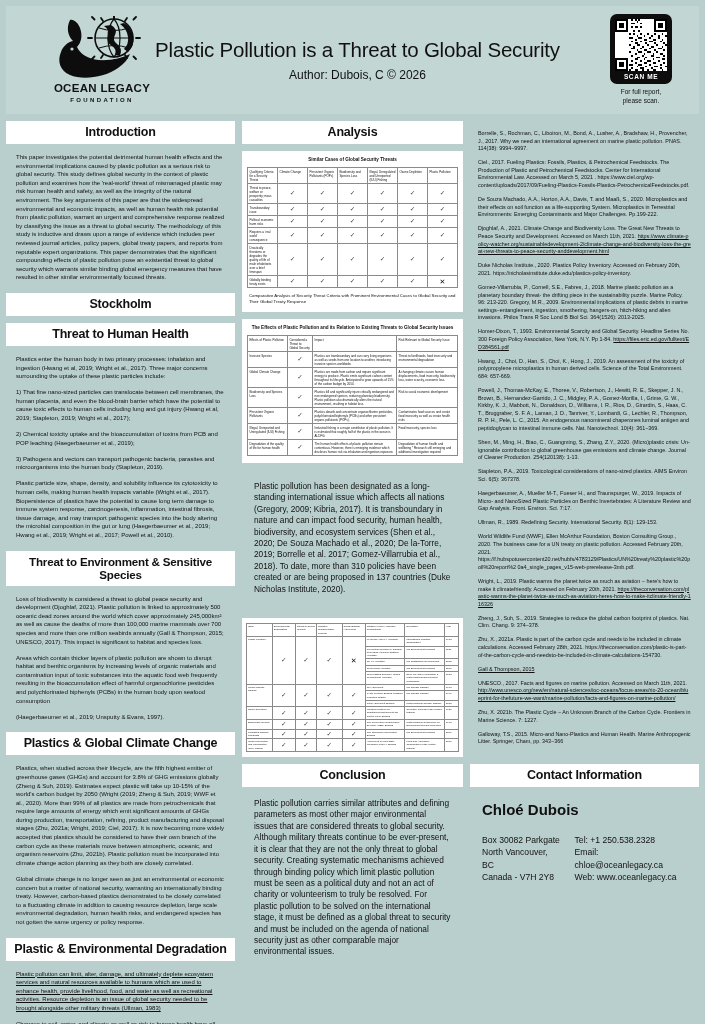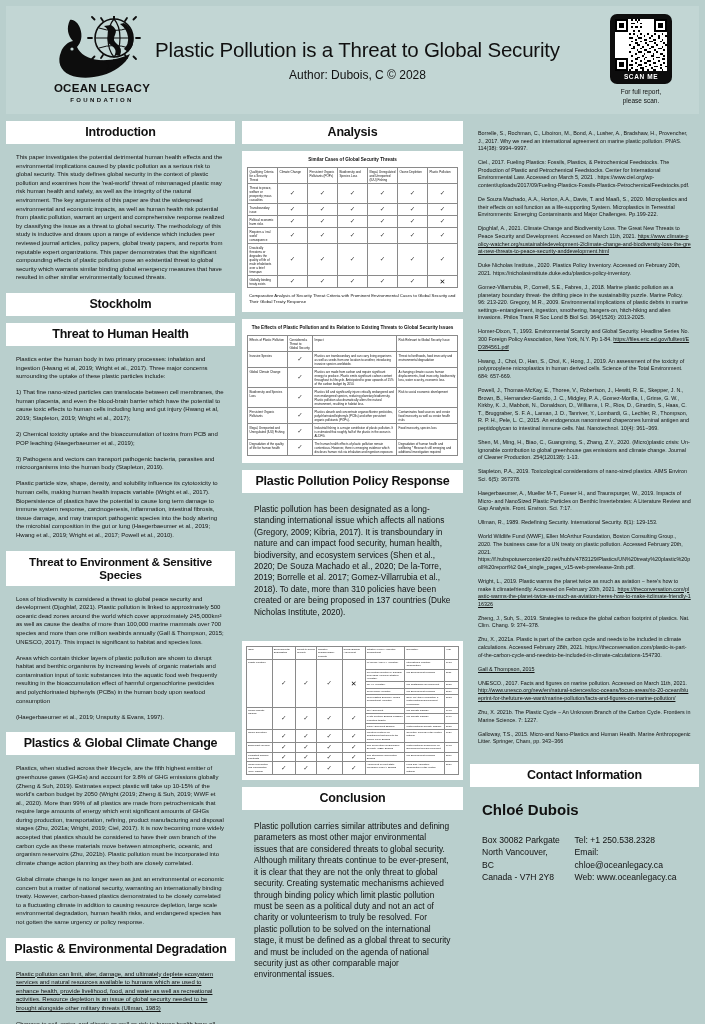--- a/index.html
+++ b/index.html
@@ -174,21 +174,21 @@
           <path d="M47 44 C56 46 66 45 74 41 C70 47 62 52 54 54 C58 50 58 47 47 44 Z"></path>
           <circle cx="20" cy="33" r="1.6" fill="#c2d6d4"></circle>
         </g>
       </svg>
       <div class="logo-name">OCEAN LEGACY</div>
       <div class="logo-sub">FOUNDATION</div>
     </div>
 
     <div class="title-block">
       <div class="poster-title">Plastic Pollution is a Threat to Global Security</div>
-      <div class="poster-author">Author: Dubois, C  © 2028</div>
+      <div class="poster-author">Author: Dubois, C  © 2026</div>
     </div>
 
     <div class="qr-wrap">
       <div class="qr-box">
         <svg class="qr-img" viewBox="0 0 29 29" shape-rendering="crispEdges">
           <rect width="29" height="29" fill="#fff"></rect>
           <g fill="#000">
             <path d="M0 0h7v7h-7z"></path>
               <path d="M1 1h5v5h-5z" fill="#fff"></path>
               <path d="M2 2h3v3h-3z"></path>
@@ -417,21 +417,20 @@
                 <td>The human health effects of plastic pollution remain contentious. However, there is emerging evidence which discloses human risk via inhalation and ingestion exposure.</td>
                 <td>Degradation of human health and wellbeing
 
 * Research still emerging and additional investigation required</td>
               </tr>
             </tbody>
         </table>
       </div>
 
       <div class="panel">
-        <div class="sect-head">Plastic Pollution Policy Response</div>
         <div class="mid-text">
           <p>Plastic pollution has been designated as a long-standing international issue which affects all nations (Gregory, 2009; Kibria, 2017). It is transboundary in nature and can impact food security, human health, biodiversity, and ecosystem services (Shen et al., 2020; De Souza Machado et al., 2020; De la-Torre, 2019; Borrelle et al. 2017; Gomez-Villarrubia et al., 2018). To date, more than 310 policies have been created or are being proposed in 137 countries (Duke Nicholas Institute, 2020).</p>
         </div>
       </div>
 
       <div class="table-card t3">
         <table class="grid">
           <colgroup>
               <col style="width:11%">
               <col style="width:10%">

